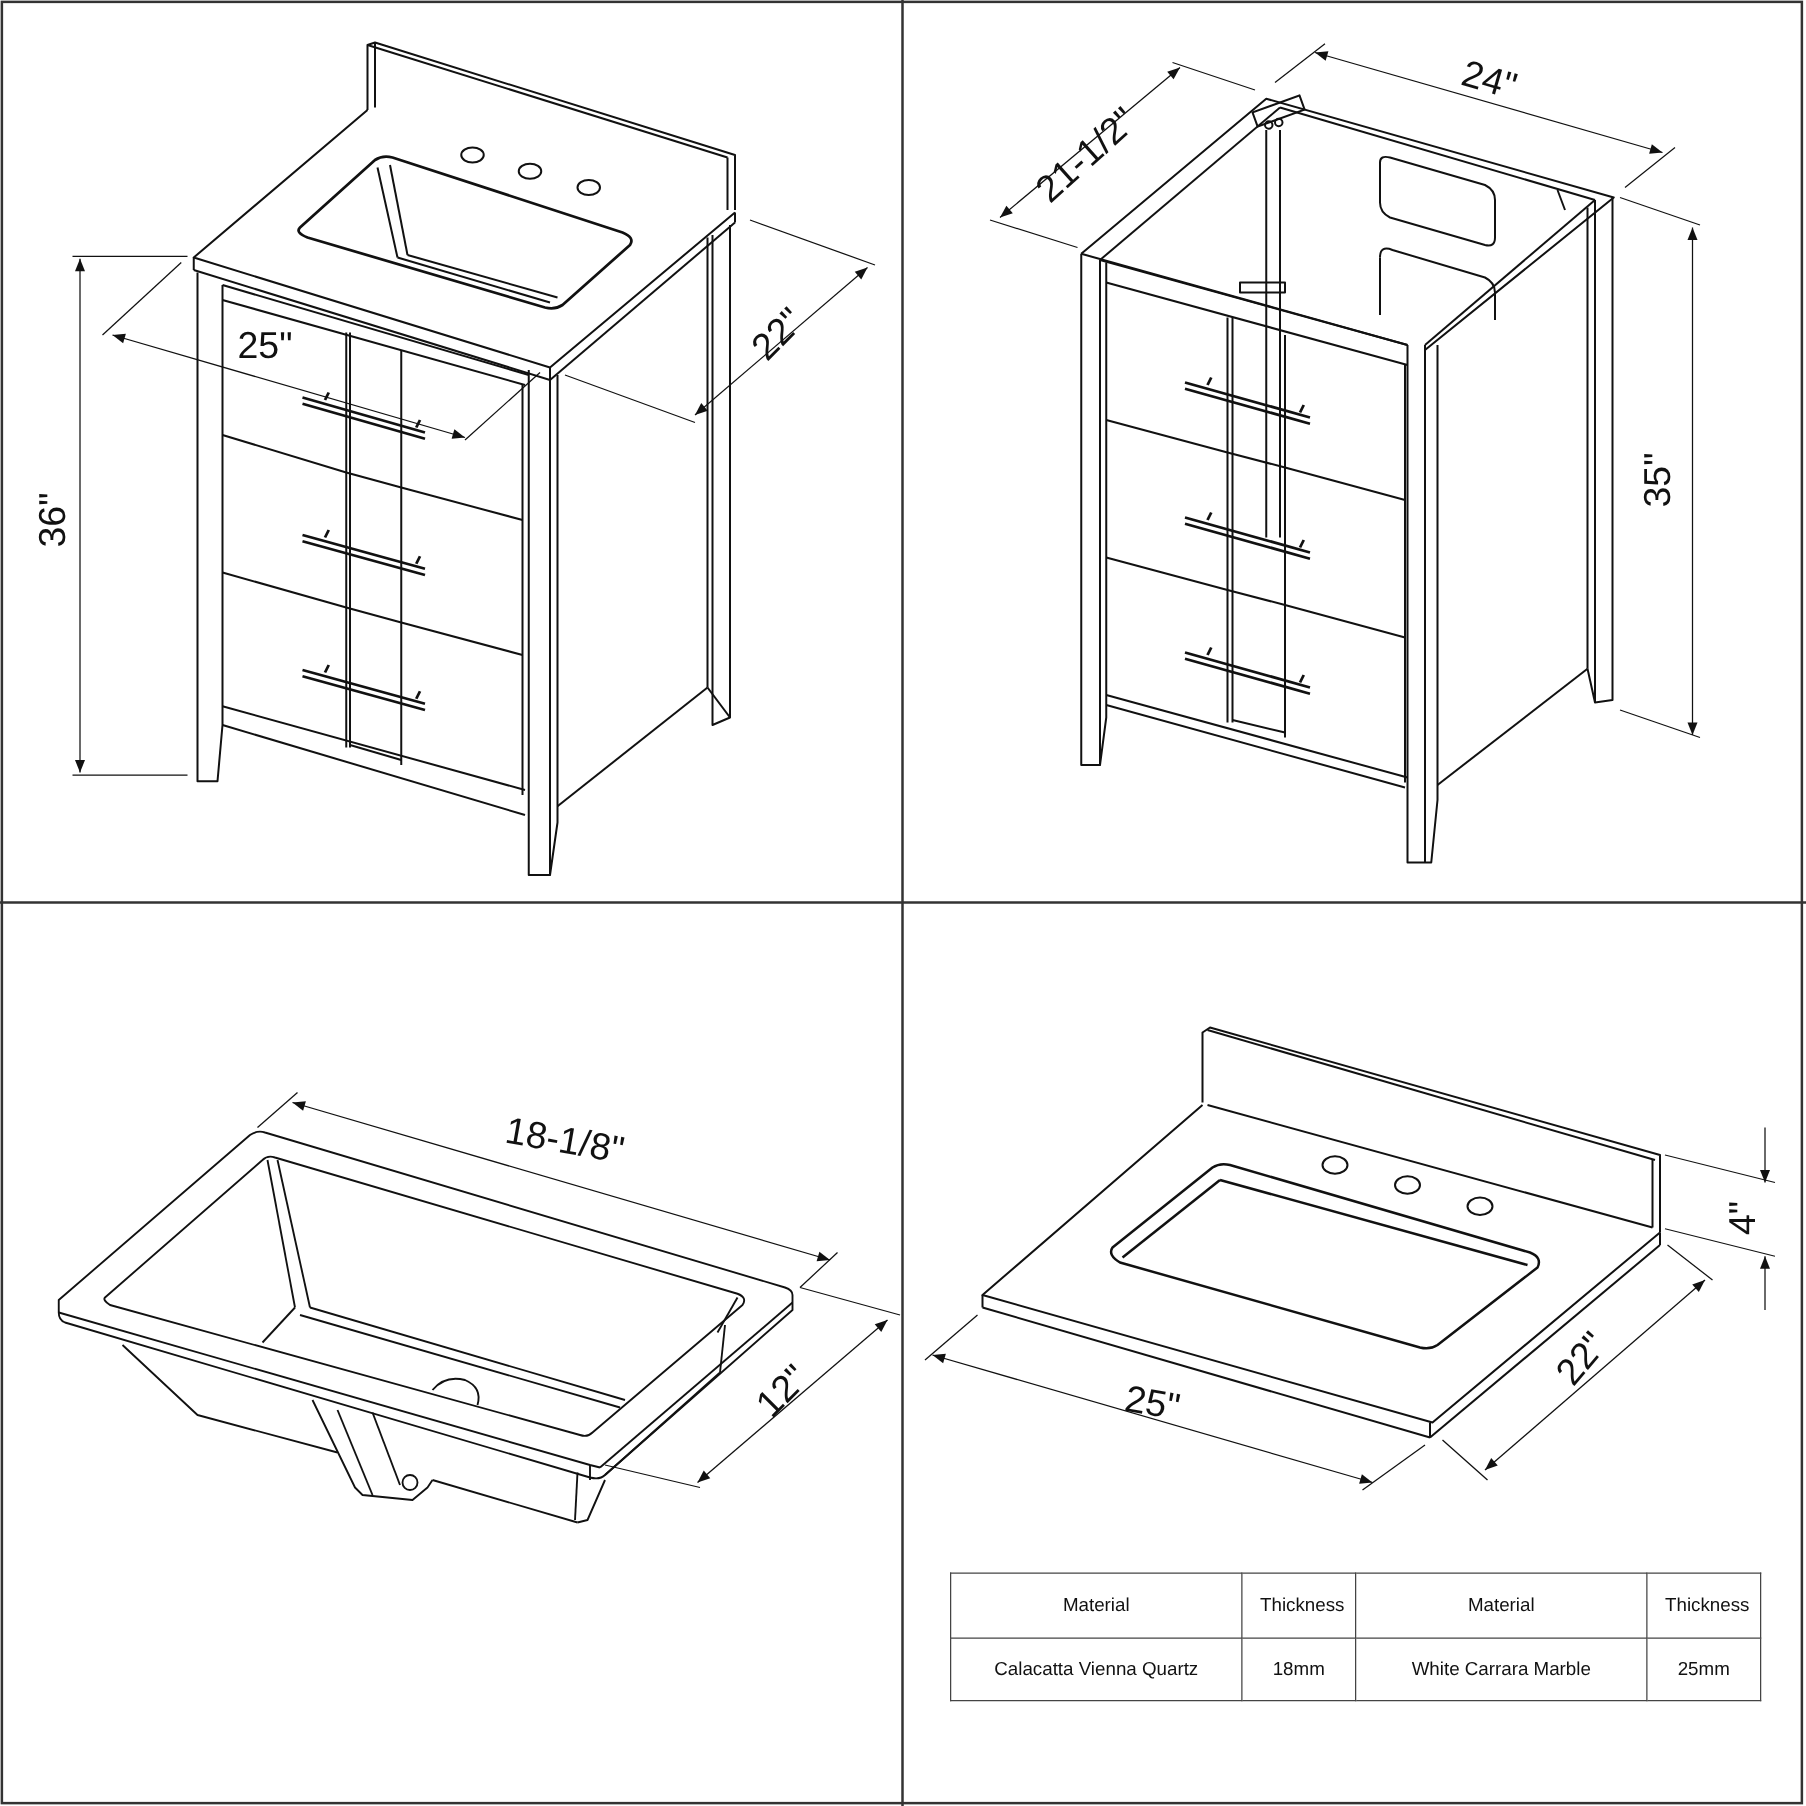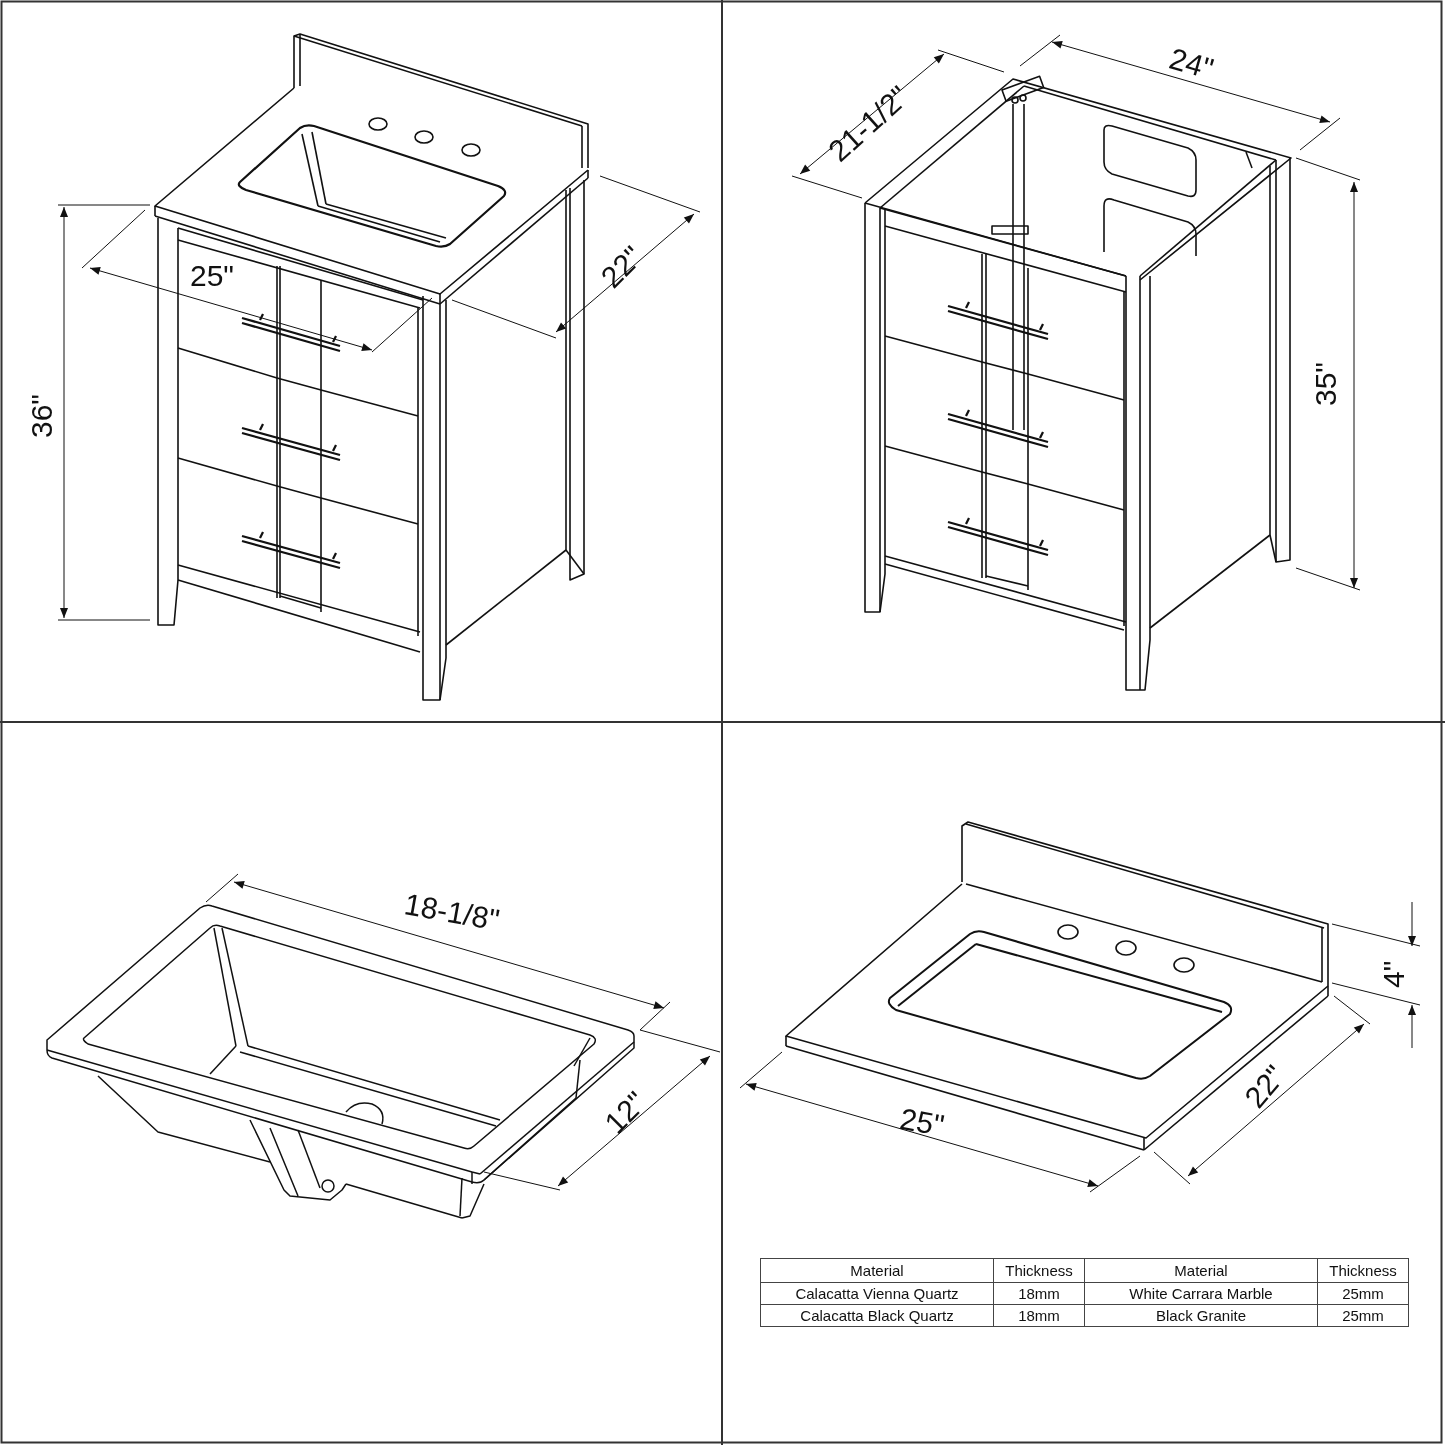--- a/index.html
+++ b/index.html
@@ -5,21 +5,21 @@
   html, body { margin: 0; padding: 0; background: #ffffff; }
   body { width: 1445px; height: 1445px; position: relative; overflow: hidden; font-family: "Liberation Sans", sans-serif; }
   #sheet { position: absolute; left: 0; top: 0; width: 1445px; height: 1445px; }
   .dimtext { font-family: "Liberation Sans", sans-serif; font-size: 30px; fill: #111; }
   #spec-table {
     position: absolute; left: 760px; top: 1258px; width: 648px;
     border-collapse: collapse; font-family: "Liberation Sans", sans-serif;
     font-size: 15px; color: #111; table-layout: fixed;
   }
   #spec-table th, #spec-table td {
-    border: 1px solid #444; text-align: center; padding: 0; height: 21px; line-height: 20px;
+    border: 1px solid #444; text-align: center; padding: 14px; height: 21px; line-height: 20px;
     font-weight: normal; white-space: nowrap; overflow: hidden;
   }
   #spec-table th { height: 23px; }
 </style>
 </head>
 <body>
 
 <svg id="sheet" width="1445" height="1445" viewBox="0 0 1445 1445" xmlns="http://www.w3.org/2000/svg">
   <defs>
     <marker id="arr" viewBox="0 0 10 10" refX="10" refY="5" markerWidth="14" markerHeight="10" orient="auto-start-reverse" markerUnits="userSpaceOnUse">
@@ -335,20 +335,14 @@
       <th>Thickness</th>
     </tr>
   </thead>
   <tbody>
     <tr>
       <td>Calacatta Vienna Quartz</td>
       <td>18mm</td>
       <td>White Carrara Marble</td>
       <td>25mm</td>
     </tr>
-    <tr>
-      <td>Calacatta Black Quartz</td>
-      <td>18mm</td>
-      <td>Black Granite</td>
-      <td>25mm</td>
-    </tr>
   </tbody>
 </table>
 
 </body></html>

